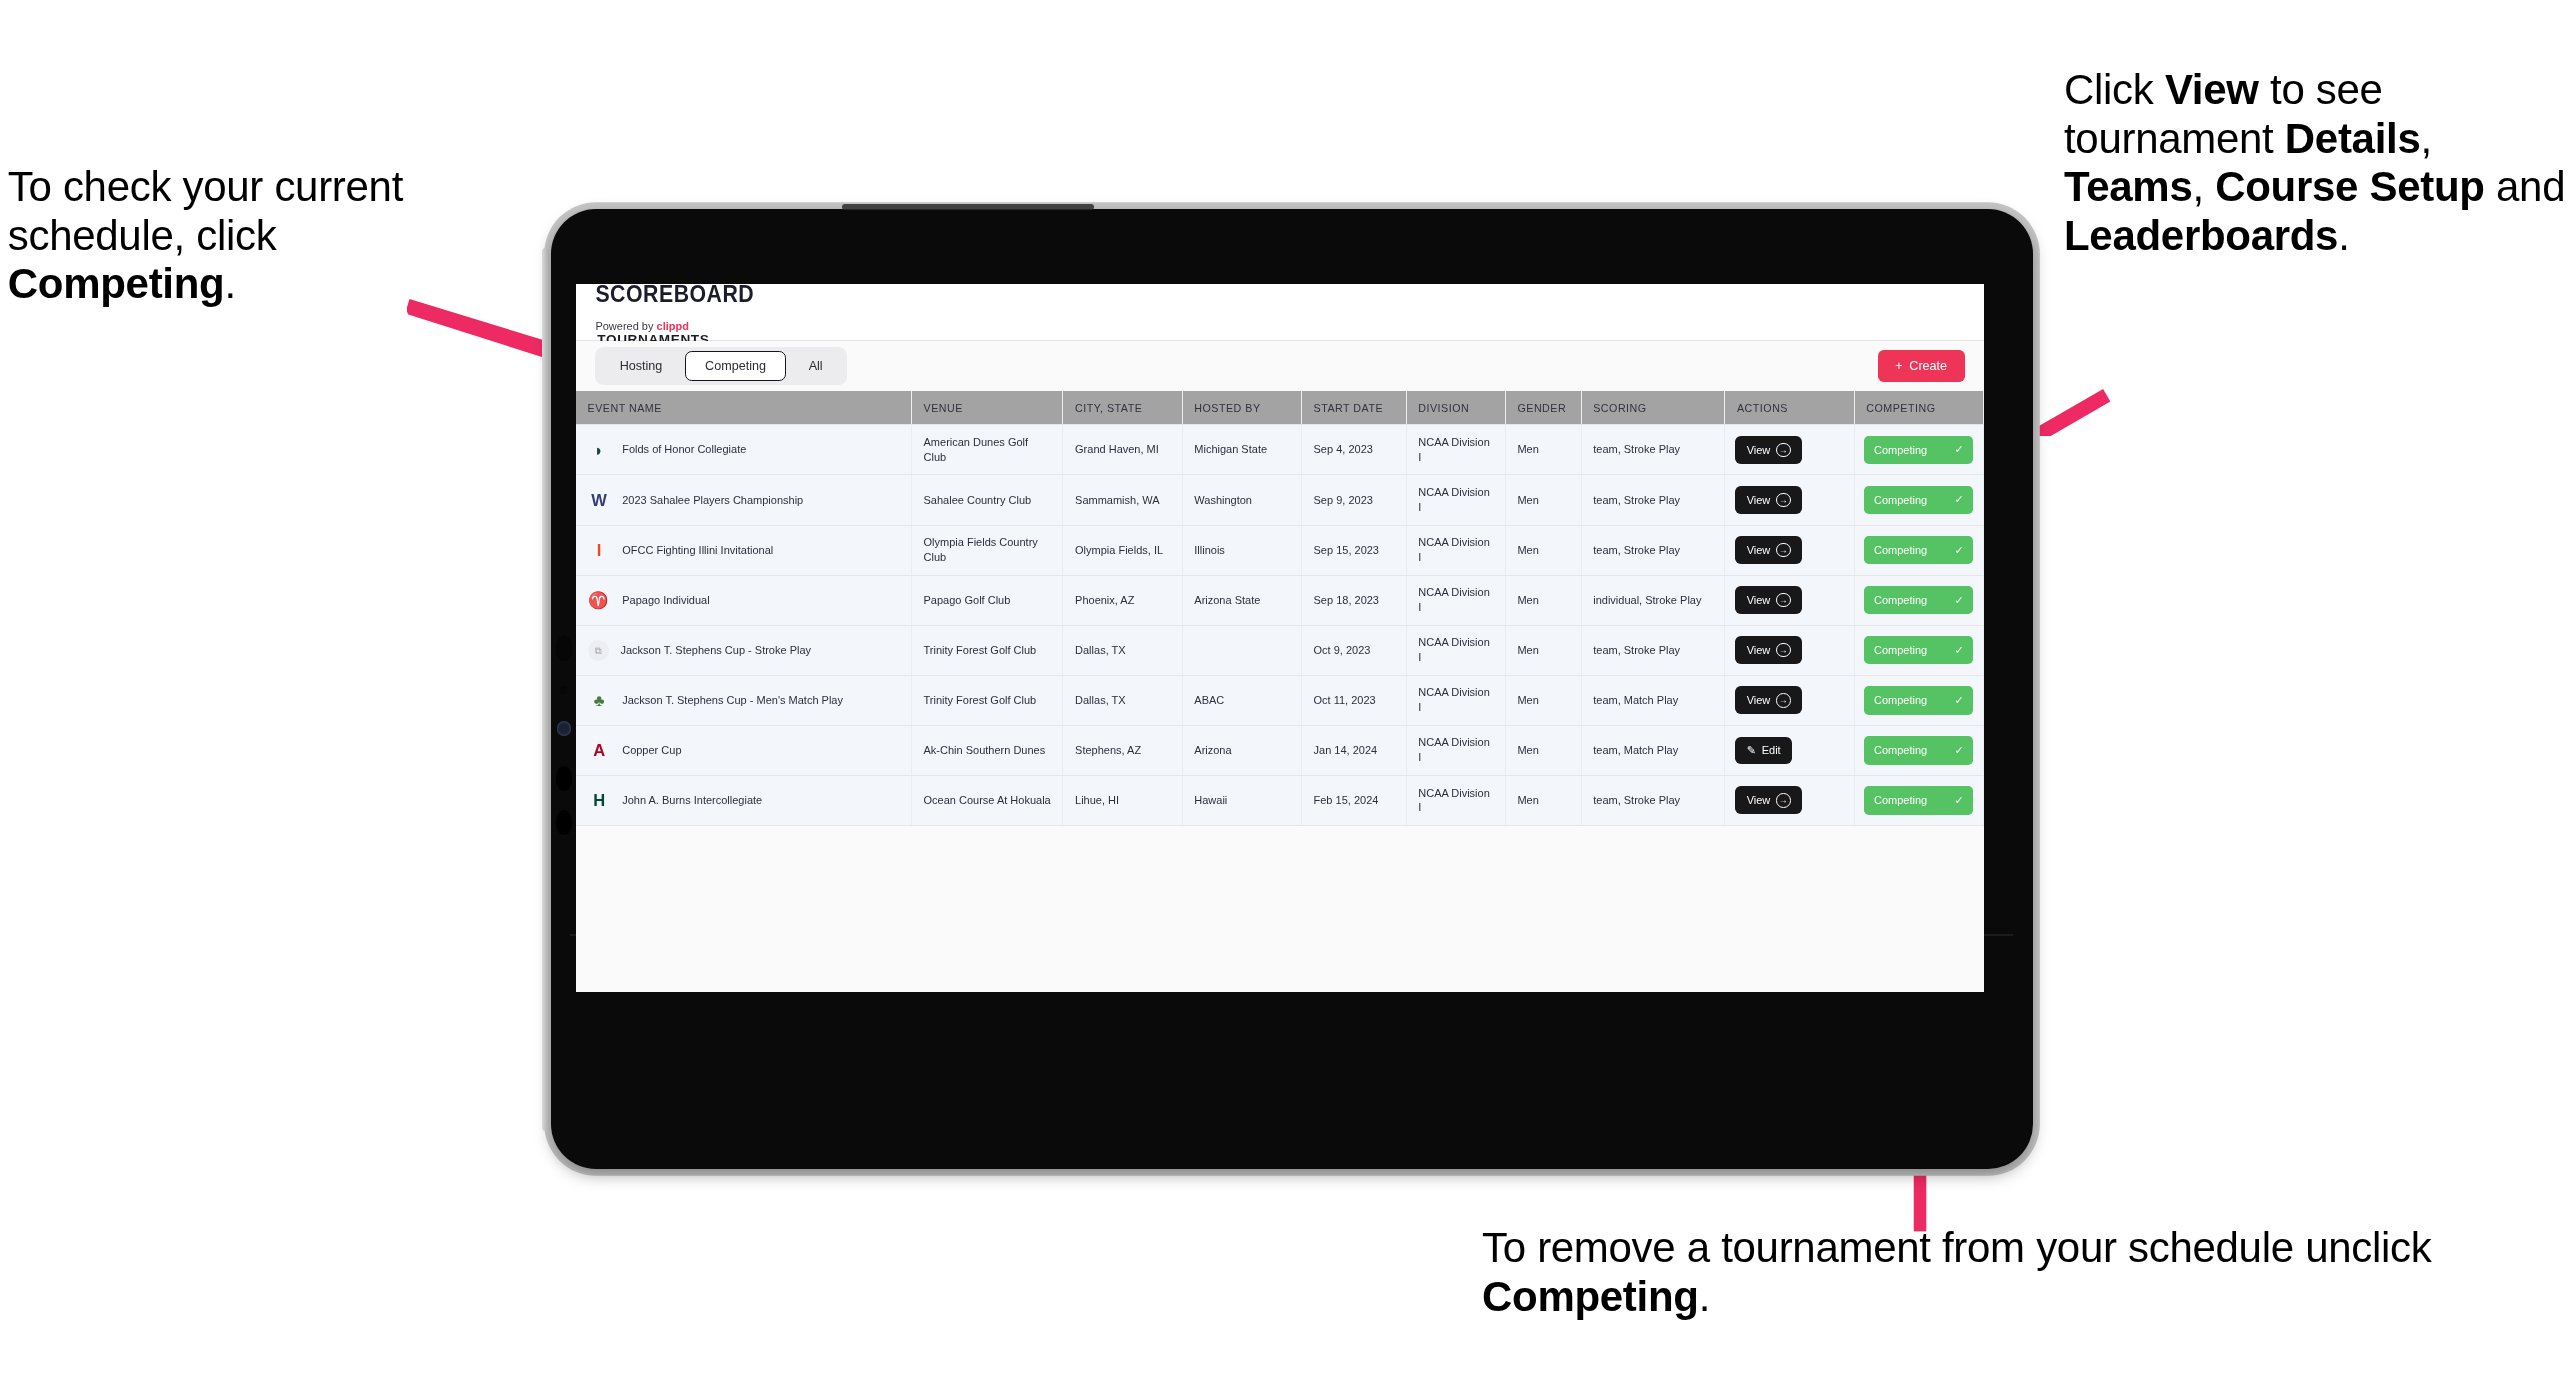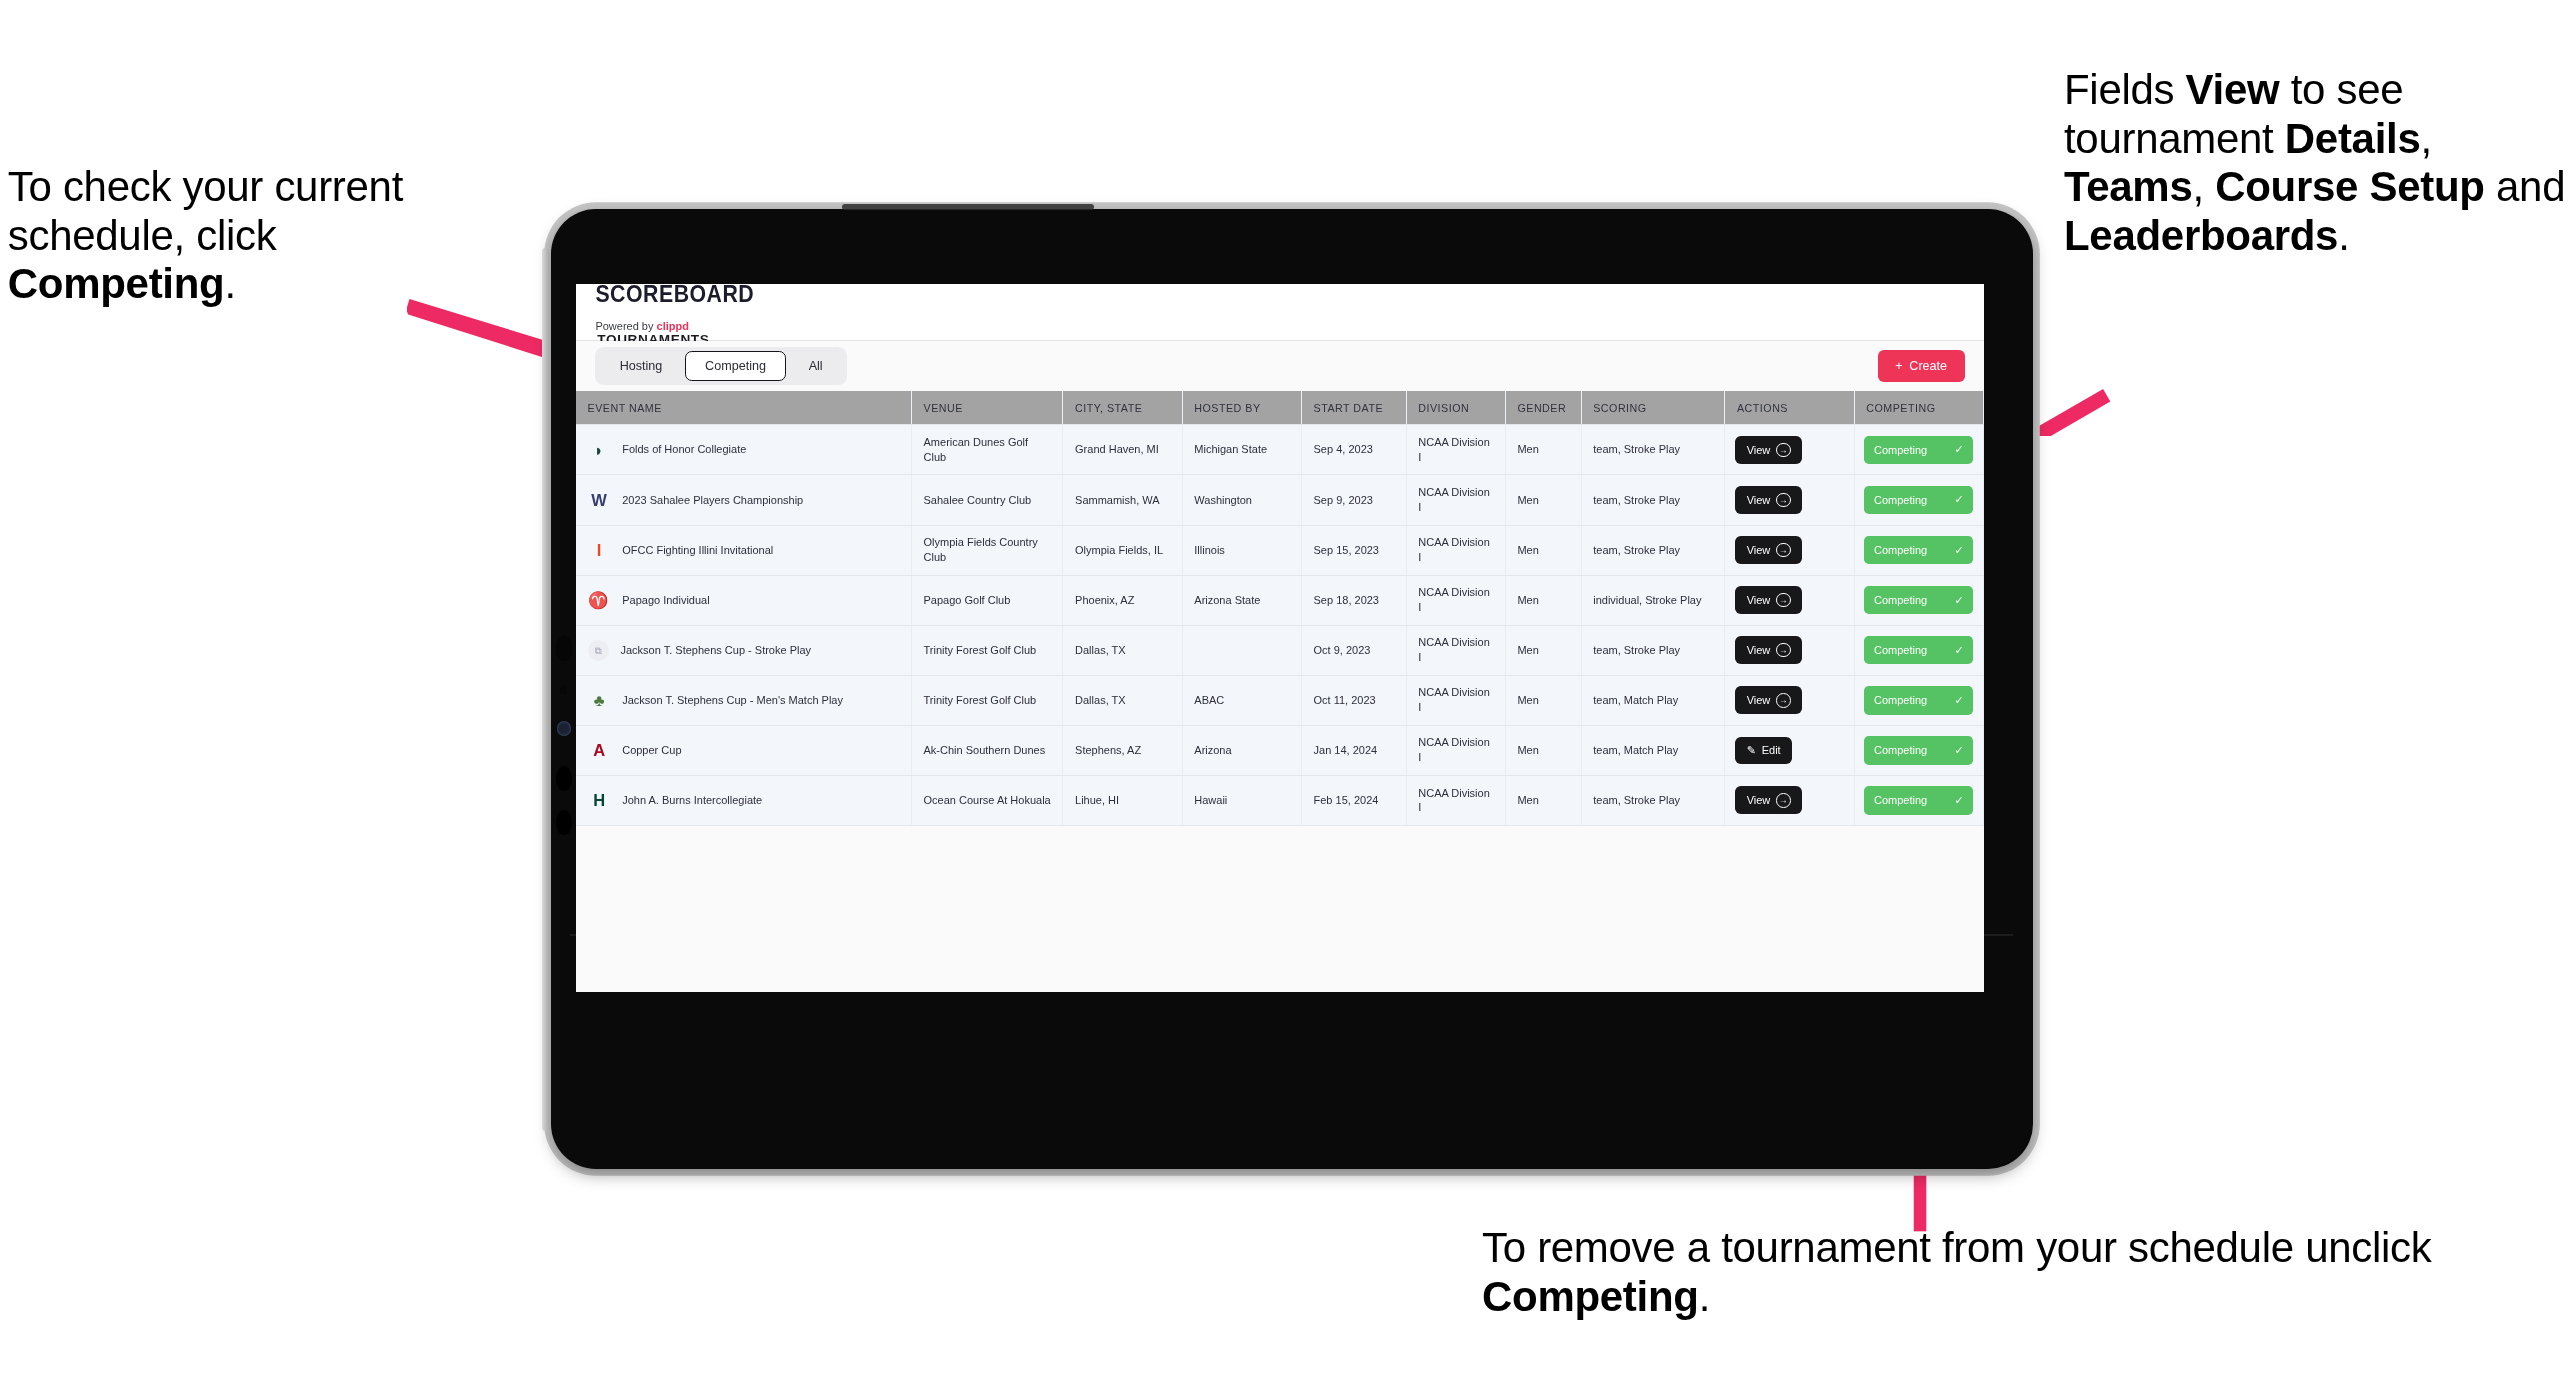--- a/index.html
+++ b/index.html
@@ -173,21 +173,21 @@
     display:flex;align-items:center;justify-content:space-between;gap:7.8px;
     font-family:"Liberation Sans", sans-serif;
   }
   td.actions-cell,td.competing-cell{padding:7.8px 9.7px;}
   #table-filler{height:194px;background:#fafafa;}
 </style>
 </head>
 <body>
 
 <div class="callout" id="callout-left"><span>To check your current schedule, click </span><b>Competing</b><span>.</span></div>
-<div class="callout" id="callout-right"><span>Fields </span><b>View</b><span> to see tournament </span><b>Details</b><span>, </span><b>Teams</b><span>, </span><b>Course Setup</b><span> and </span><b>Leaderboards</b><span>.</span></div>
+<div class="callout" id="callout-right"><span>Click </span><b>View</b><span> to see tournament </span><b>Details</b><span>, </span><b>Teams</b><span>, </span><b>Course Setup</b><span> and </span><b>Leaderboards</b><span>.</span></div>
 <div class="callout" id="callout-bottom"><span>To remove a tournament from your schedule unclick </span><b>Competing</b><span>.</span></div>
 
 <svg class="arrow" id="arrow-left" style="left:407px;top:291px;" width="320" height="116" viewBox="0 0 330 120">
   <path d="M6 10 L250 86 L218 40 L300 106 L196 112 L226 96 L0 24 Z" fill="#ed2a63"></path>
   <polygon points="200,28 300,108 172,116" fill="#ed2a63"></polygon>
   <rect x="0" y="8" width="220" height="14" fill="#ed2a63" transform="rotate(17 0 15)"></rect>
 </svg>
 
 <svg class="arrow" id="arrow-right" style="left:1940px;top:320px;" width="175" height="116" viewBox="0 0 180 120">
   <rect x="28" y="-4" width="180" height="15" fill="#ed2a63" transform="rotate(150 90 60)"></rect>

